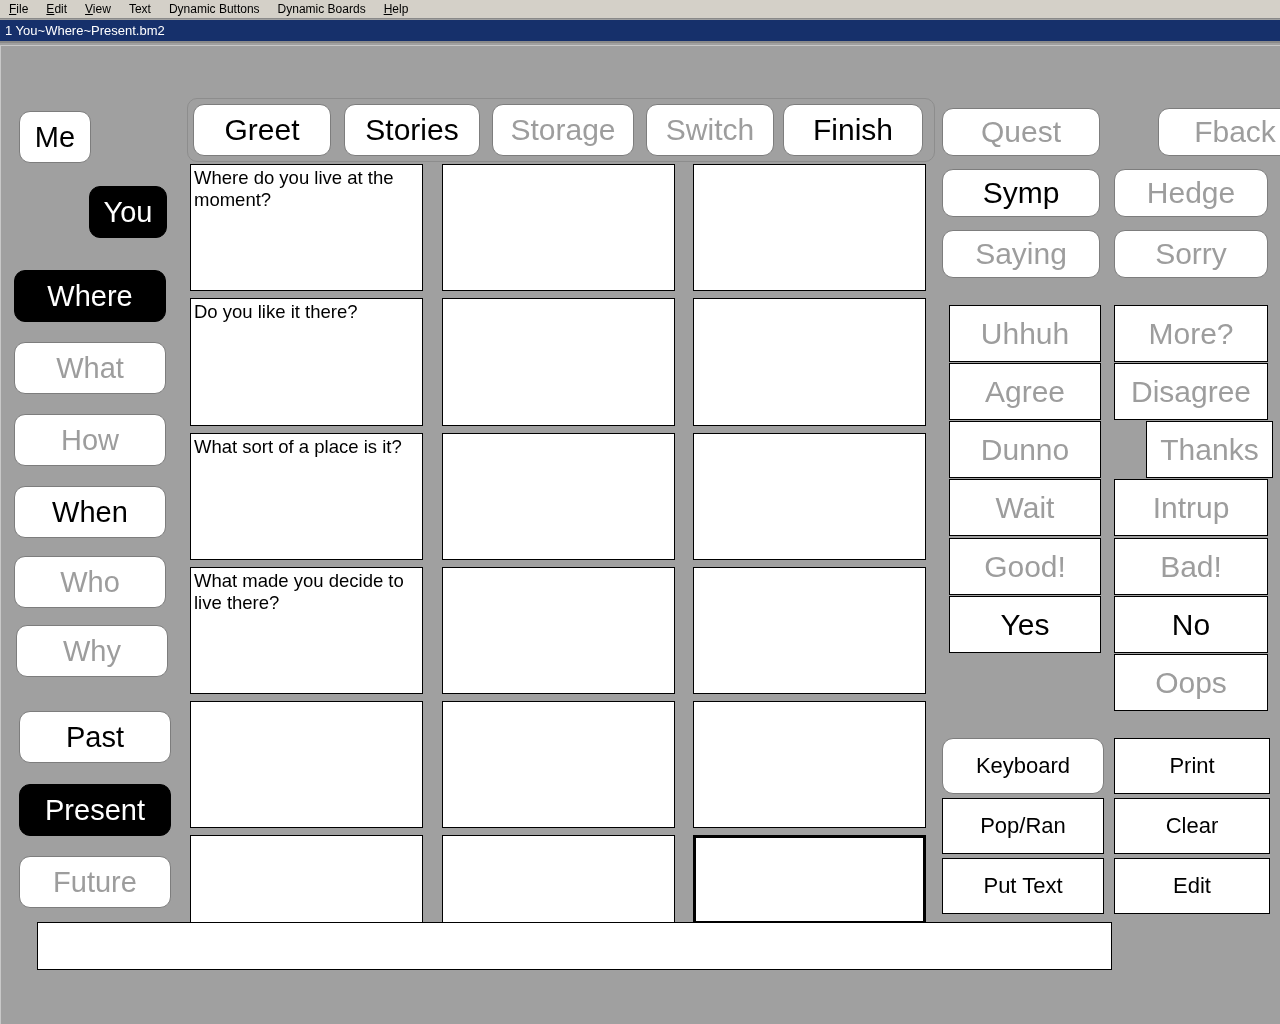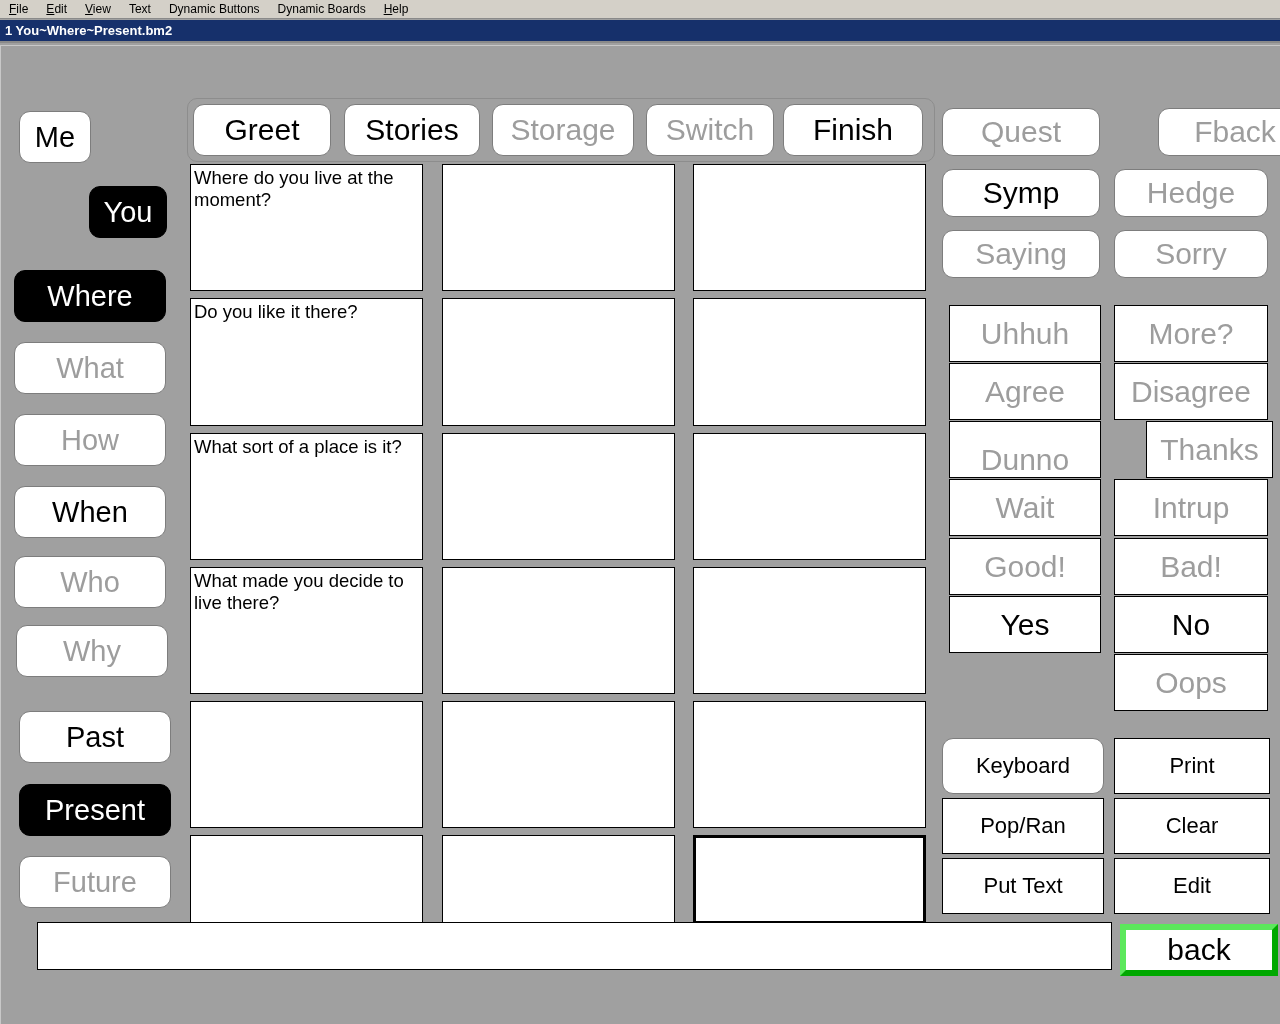--- a/index.html
+++ b/index.html
@@ -25,21 +25,21 @@
   .menu-item .acc { text-decoration: underline; }
 
   
   .titlebar {
     position: absolute; left: 0; top: 20px; width: 1280px; height: 21px;
     background: #16306b;
     display: flex; align-items: center;
     border-bottom: 2px solid #8a8a8a;
   }
   .titlebar-text {
-    color: #fff; font-size: 13px; font-weight: bold; padding-left: 5px;
+    color: #fff; font-size: 13px; font-weight: normal; padding-left: 5px;
     font-family: "Liberation Sans", sans-serif; letter-spacing: 0px;
   }
 
   
   .client {
     position: absolute; left: 0; top: 45px; width: 1280px; height: 979px;
     background: #a0a0a0;
     border-top: 1px solid #c8c8c8;
     border-left: 1px solid #c8c8c8;
     box-sizing: border-box;
@@ -270,21 +270,21 @@
         </div>
         <div class="btn square rbtn-sq dis" style="left: 1113px; top: 259px; width: 154px;">
           <span>More?</span>
         </div>
         <div class="btn square rbtn-sq dis" style="left: 948px; top: 317px; width: 152px;">
           <span>Agree</span>
         </div>
         <div class="btn square rbtn-sq dis" style="left: 1113px; top: 317px; width: 154px;">
           <span>Disagree</span>
         </div>
-        <div class="btn square rbtn-sq dis" style="left: 948px; top: 375px; width: 152px; align-items: flex-end;">
+        <div class="btn square rbtn-sq dis" style="left: 948px; top: 375px; width: 152px;">
           <span>Dunno</span>
         </div>
         <div class="btn square rbtn-sq dis" style="left: 1113px; top: 375px; width: 127px; margin-left: 32px;">
           <span>Thanks</span>
         </div>
         <div class="btn square rbtn-sq dis" style="left: 948px; top: 433px; width: 152px;">
           <span>Wait</span>
         </div>
         <div class="btn square rbtn-sq dis" style="left: 1113px; top: 433px; width: 154px;">
           <span>Intrup</span>
@@ -324,18 +324,15 @@
         </div>
         <div class="btn square rbtn-fn" style="left: 1113px; top: 812px; width: 156px;">
           <span>Edit</span>
         </div>
       </div>
 
     <div class="msgbar">
       <div class="msgbar-text"></div>
     </div>
 
-    <div class="backbtn">
-      <span>back</span>
-    </div>
 
   </div>
 </div>
 
 </body></html>

